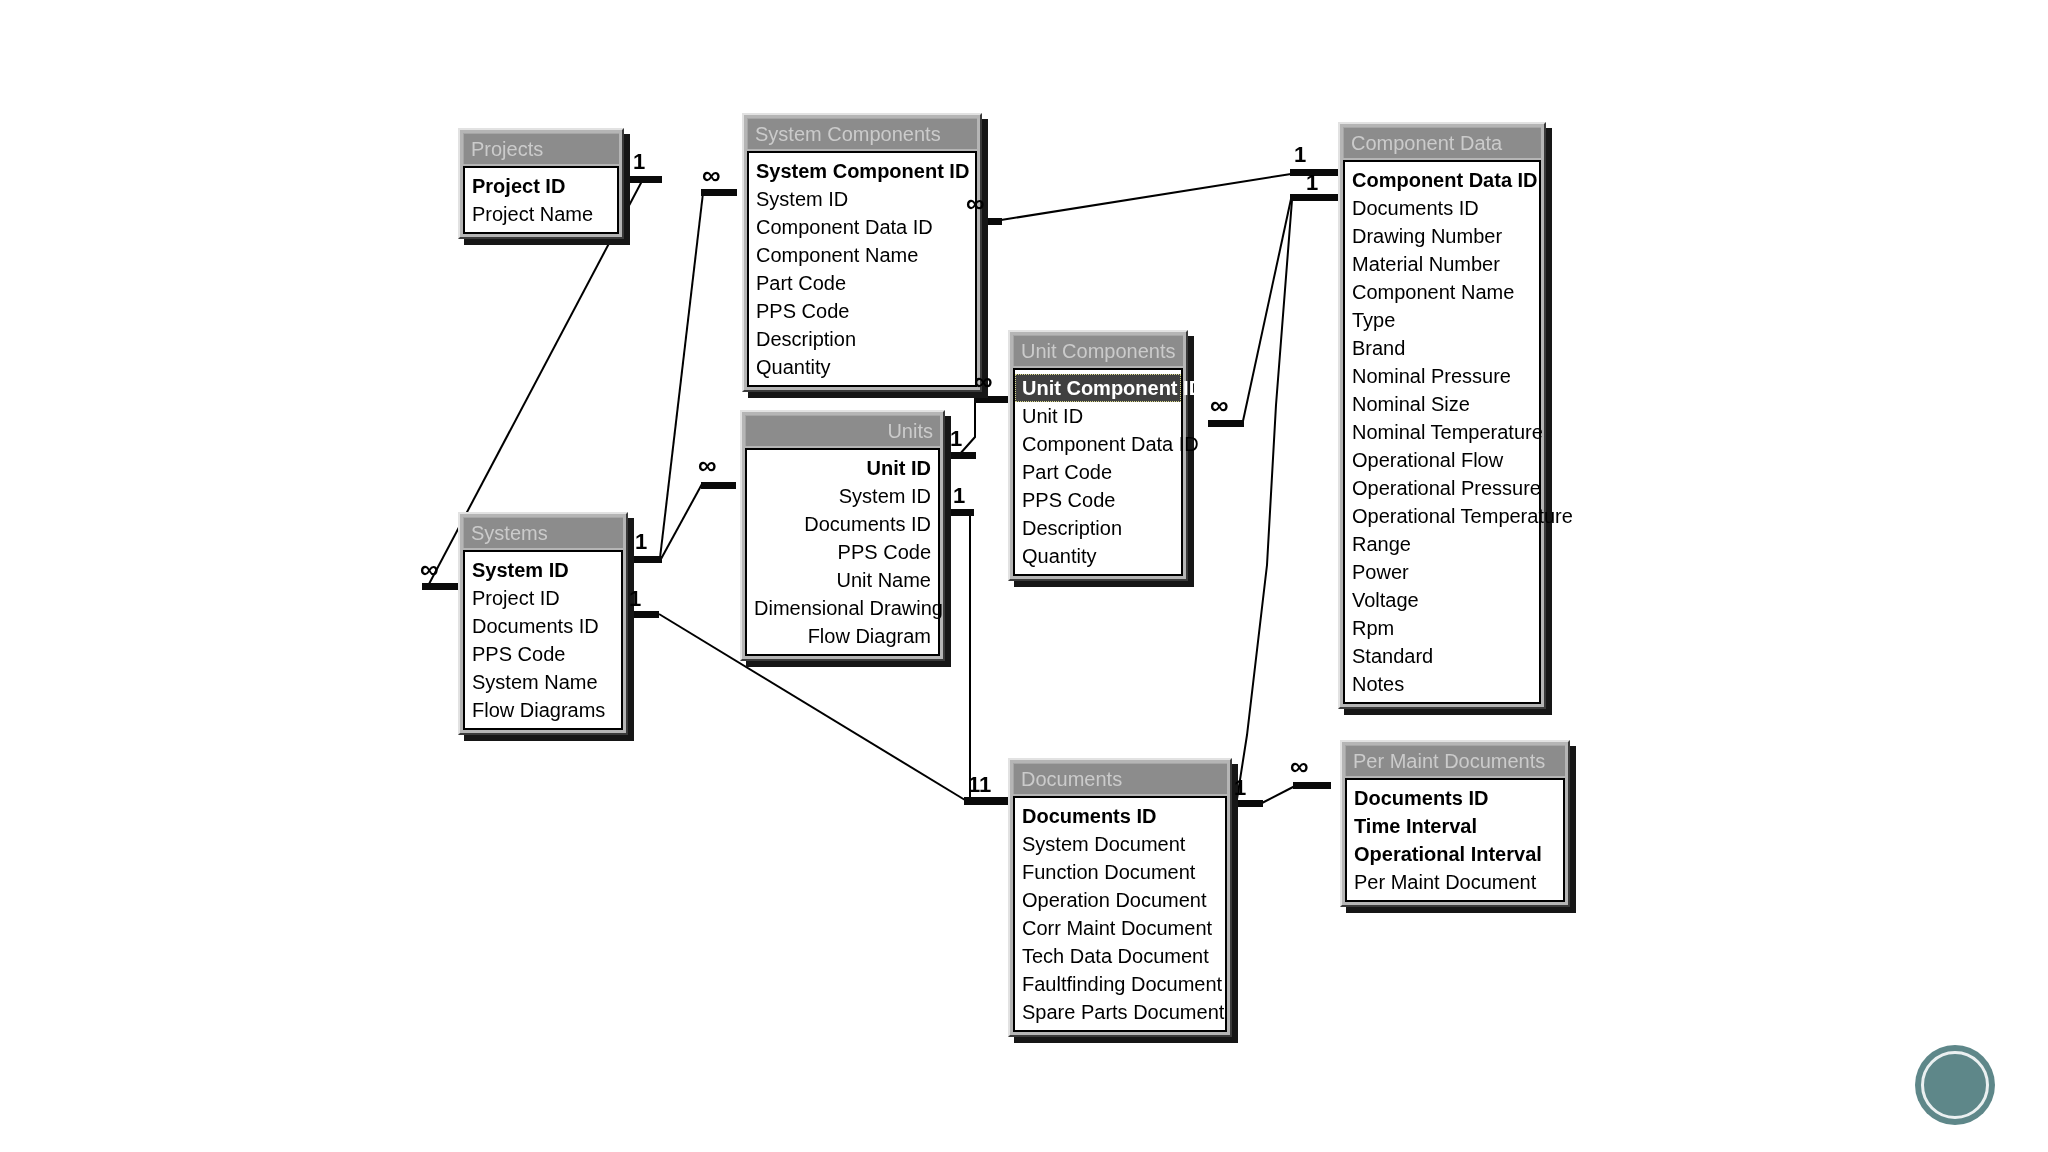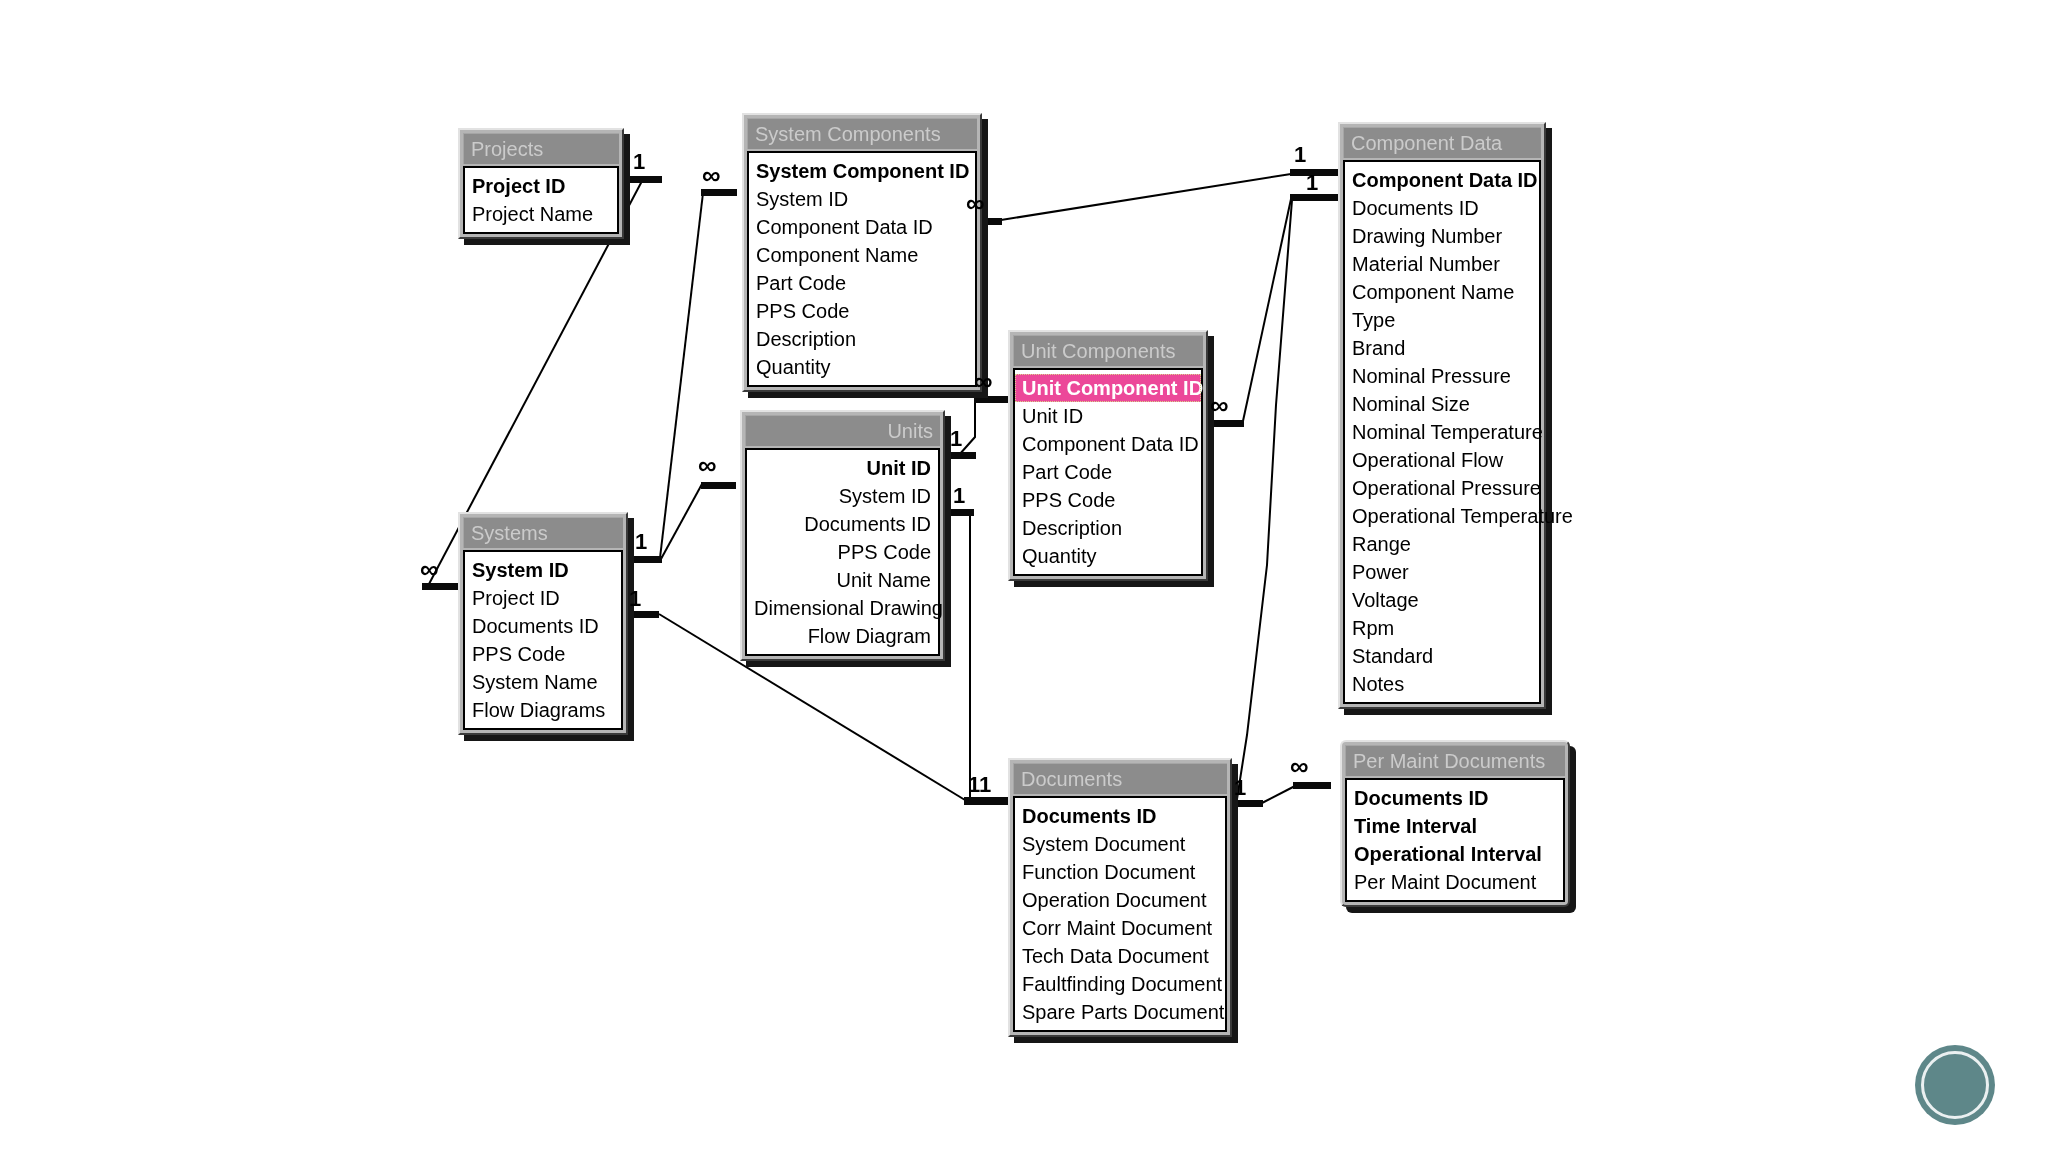--- a/index.html
+++ b/index.html
@@ -30,21 +30,21 @@
     border:2px solid #000000;
     padding:4px 0;
   }
   .field-row{
     height:28px;line-height:28px;
     font-size:20px;color:#000000;
     padding:0 7px;white-space:nowrap;
   }
   .field-row.bold{font-weight:bold;}
   .field-row.selected{
-    background:#ec4899;color:#ffffff;font-weight:bold;
+    background:#404040;color:#ffffff;font-weight:bold;
     outline:1px dotted #d8d88a;outline-offset:-1px;
   }
   .card-label{
     position:absolute;color:#000000;font-weight:bold;
     font-size:22px;line-height:1;white-space:nowrap;
   }
   .card-label.inf{font-size:26px;letter-spacing:-1px;}
   #brand-logo{
     position:absolute;left:1915px;top:1045px;width:80px;height:80px;
     border-radius:50%;background:#5e8789;
@@ -152,21 +152,21 @@
       <div class="table-fields">
         <div class="field-row bold">Unit ID</div>
         <div class="field-row">System ID</div>
         <div class="field-row">Documents ID</div>
         <div class="field-row">PPS Code</div>
         <div class="field-row">Unit Name</div>
         <div class="field-row">Dimensional Drawing</div>
         <div class="field-row">Flow Diagram</div>
       </div>
     </div>
-    <div class="table-window" style="left: 1008px; top: 330px; width: 200px;">
+    <div class="table-window" style="left: 1008px; top: 330px; width: 180px;">
       <div class="table-title">Unit Components</div>
       <div class="table-fields">
         <div class="field-row bold selected">Unit Component ID</div>
         <div class="field-row">Unit ID</div>
         <div class="field-row">Component Data ID</div>
         <div class="field-row">Part Code</div>
         <div class="field-row">PPS Code</div>
         <div class="field-row">Description</div>
         <div class="field-row">Quantity</div>
       </div>
@@ -177,21 +177,21 @@
         <div class="field-row bold">Documents ID</div>
         <div class="field-row">System Document</div>
         <div class="field-row">Function Document</div>
         <div class="field-row">Operation Document</div>
         <div class="field-row">Corr Maint Document</div>
         <div class="field-row">Tech Data Document</div>
         <div class="field-row">Faultfinding Document</div>
         <div class="field-row">Spare Parts Document</div>
       </div>
     </div>
-    <div class="table-window" style="left: 1340px; top: 740px; width: 230px; border-radius: 6px;">
+    <div class="table-window" style="left: 1340px; top: 740px; width: 230px;">
       <div class="table-title">Per Maint Documents</div>
       <div class="table-fields">
         <div class="field-row bold">Documents ID</div>
         <div class="field-row bold">Time Interval</div>
         <div class="field-row bold">Operational Interval</div>
         <div class="field-row">Per Maint Document</div>
       </div>
     </div>
     <div class="card-label" style="left: 633px; top: 151px;">1</div>
     <div class="card-label inf" style="left: 420px; top: 556px;">∞</div>

